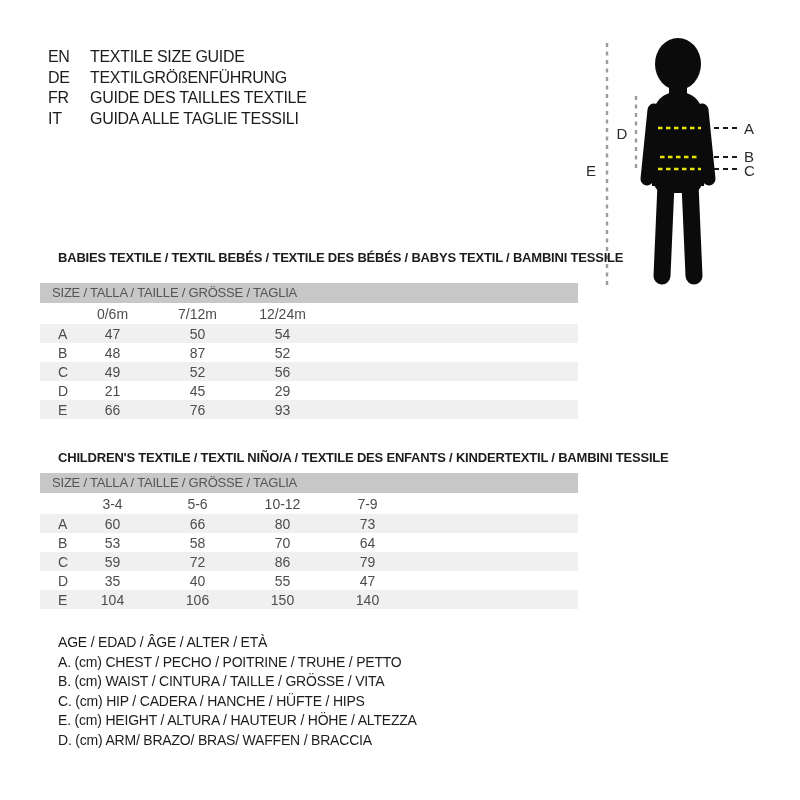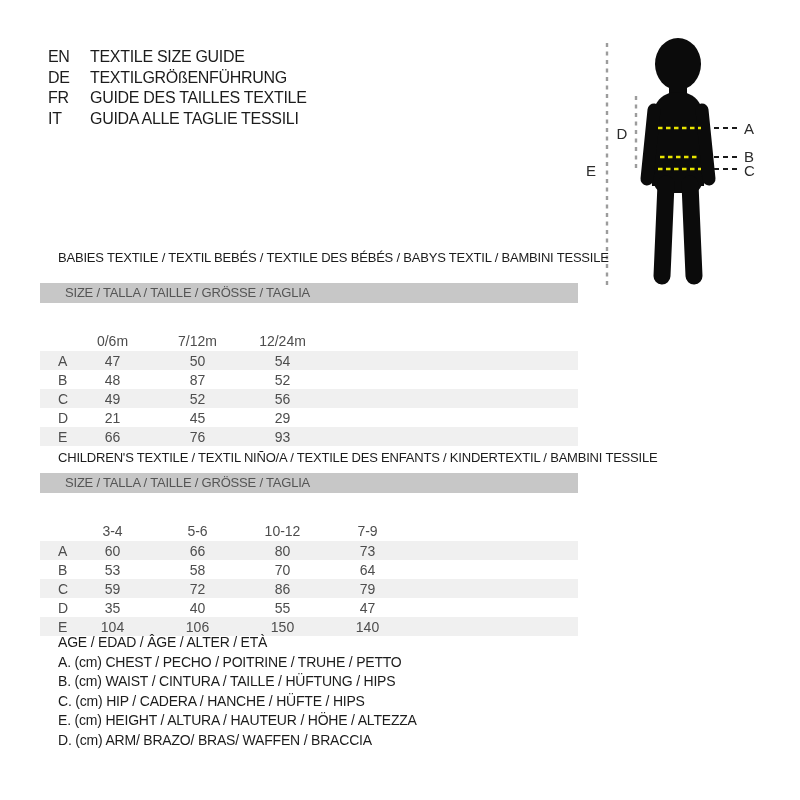--- a/index.html
+++ b/index.html
@@ -19,37 +19,38 @@
   .lang-code { width:42px; flex:none; }
 
   
   .figure-wrap { position:absolute; left:570px; top:18px; width:230px; height:282px; }
 
   
   .section-title {
     position:absolute; left:58px;
     font-size:13px; letter-spacing:-0.2px; color:#1c1c1c;
     white-space:nowrap;
+    font-weight:bold;
   }
   .size-table {
     position:absolute; left:40px; width:538px;
     font-size:14px; color:#4d4d4d;
   }
   .size-header {
     height:20px; line-height:20px;
     background:#c7c7c7; color:#555555;
-    padding-left:25px; font-size:13px; letter-spacing:-0.2px;
+    padding-left:12px; font-size:13px; letter-spacing:-0.2px;
   }
   .t-row {
     display:grid;
     grid-template-columns:30px 85px 85px 85px 85px 1fr;
     align-items:center;
     height:19px;
   }
-  .t-row.cols { height:21px; color:#4d4d4d;margin-top:27px; }
+  .t-row.cols { height:21px; color:#4d4d4d; }
   .t-row.striped { background:#f0f0f0; }
   .t-row .lbl { padding-left:18px; }
   .t-row .val { text-align:center; }
 
   
   .legend { position:absolute; left:58px; top:633px; }
   .legend-line { height:19.6px; line-height:19.6px;
                  font-size:14px; letter-spacing:-0.2px; color:#1c1c1c;
                  white-space:nowrap; }
 </style>
@@ -200,17 +201,17 @@
     <span class="val">104</span>
     <span class="val">106</span>
     <span class="val">150</span>
     <span class="val">140</span>
   </div>
 </div>
 
 <div class="legend">
   <div class="legend-line">AGE / EDAD / ÂGE / ALTER / ETÀ</div>
   <div class="legend-line">A. (cm) CHEST / PECHO / POITRINE / TRUHE / PETTO</div>
-  <div class="legend-line">B. (cm) WAIST / CINTURA / TAILLE / HÜFTUNG / HIPS</div>
+  <div class="legend-line">B. (cm) WAIST / CINTURA / TAILLE / GRÖSSE / VITA</div>
   <div class="legend-line">C. (cm) HIP / CADERA / HANCHE / HÜFTE / HIPS</div>
   <div class="legend-line">E. (cm) HEIGHT / ALTURA / HAUTEUR / HÖHE / ALTEZZA</div>
   <div class="legend-line">D. (cm) ARM/ BRAZO/ BRAS/ WAFFEN / BRACCIA</div>
 </div>
 
 </body></html>

